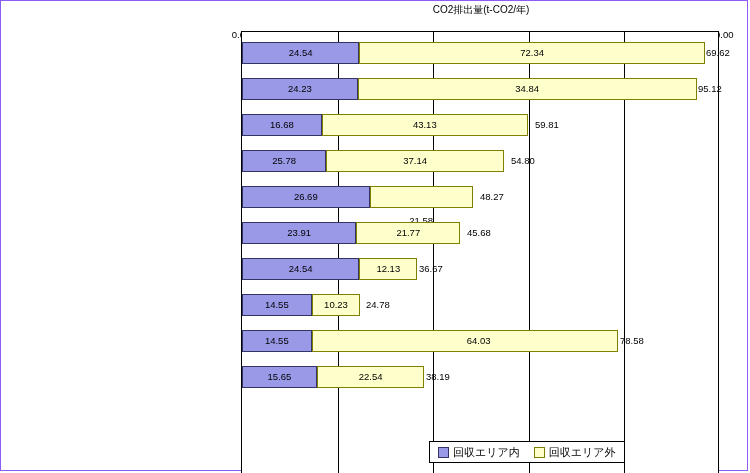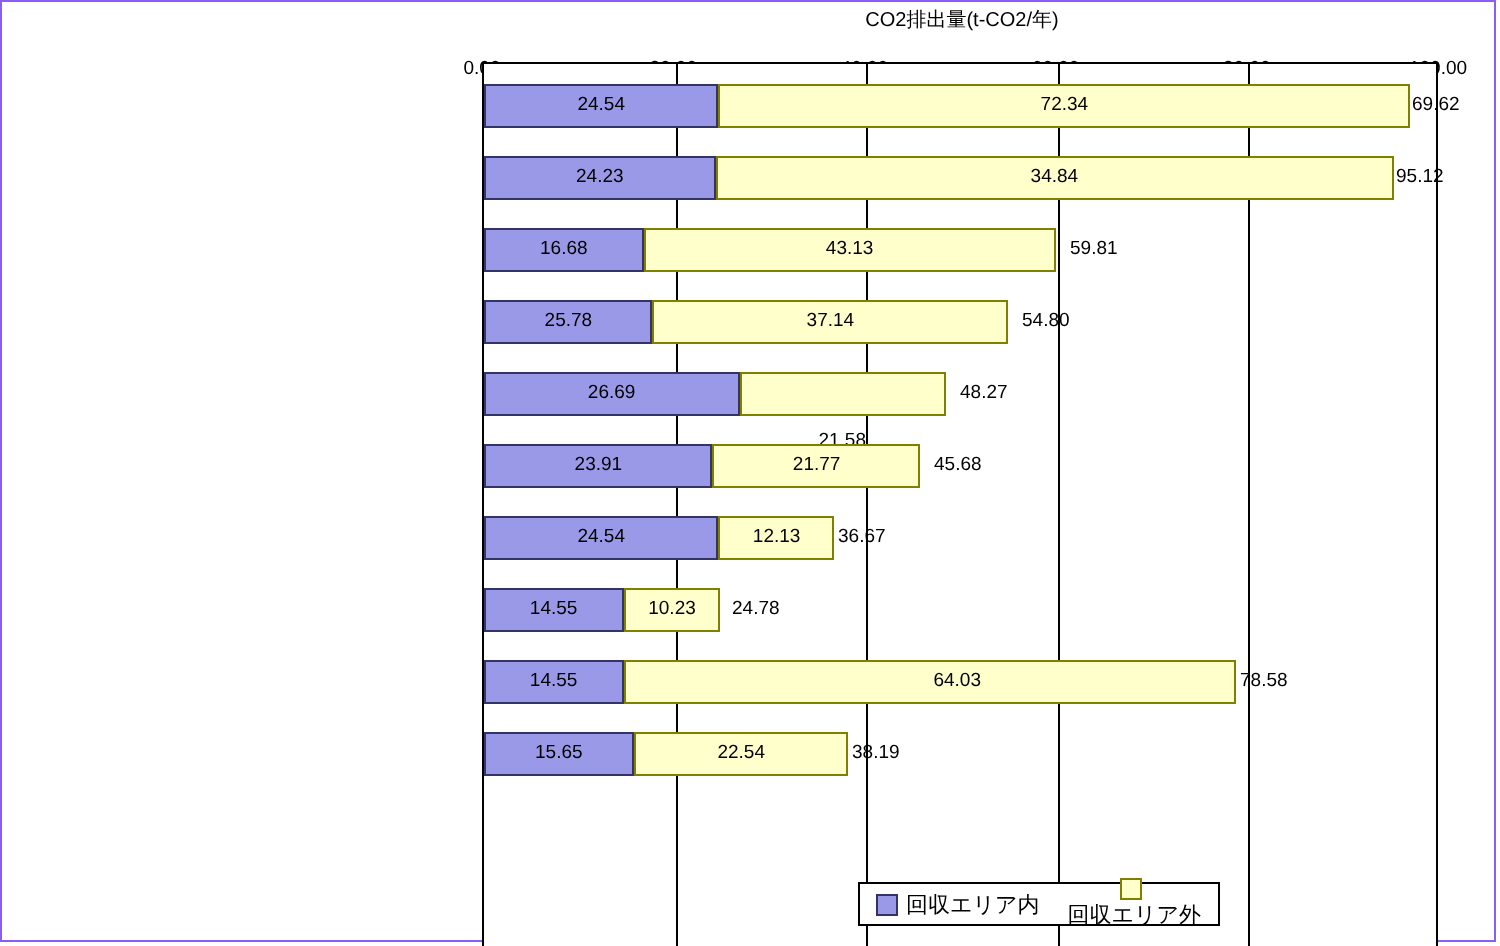--- a/index.html
+++ b/index.html
@@ -108,21 +108,21 @@
     align-items: center;
     padding: 0 8px;
     box-sizing: border-box;
     font-size: 11px;
   }
   .legend-item {
     display: flex;
     align-items: center;
     margin-right: 14px;
   }
-  .legend-item:last-child { margin-right: 0; flex-direction: column; }
+  .legend-item:last-child { margin-right: 0; }
   .swatch {
     width: 11px;
     height: 11px;
     margin-right: 4px;
     box-sizing: border-box;
   }
   .swatch.inside { background: #9999e8; border: 1px solid #333366; }
   .swatch.outside { background: #ffffcc; border: 1px solid #808000; }
 </style>
 </head>

